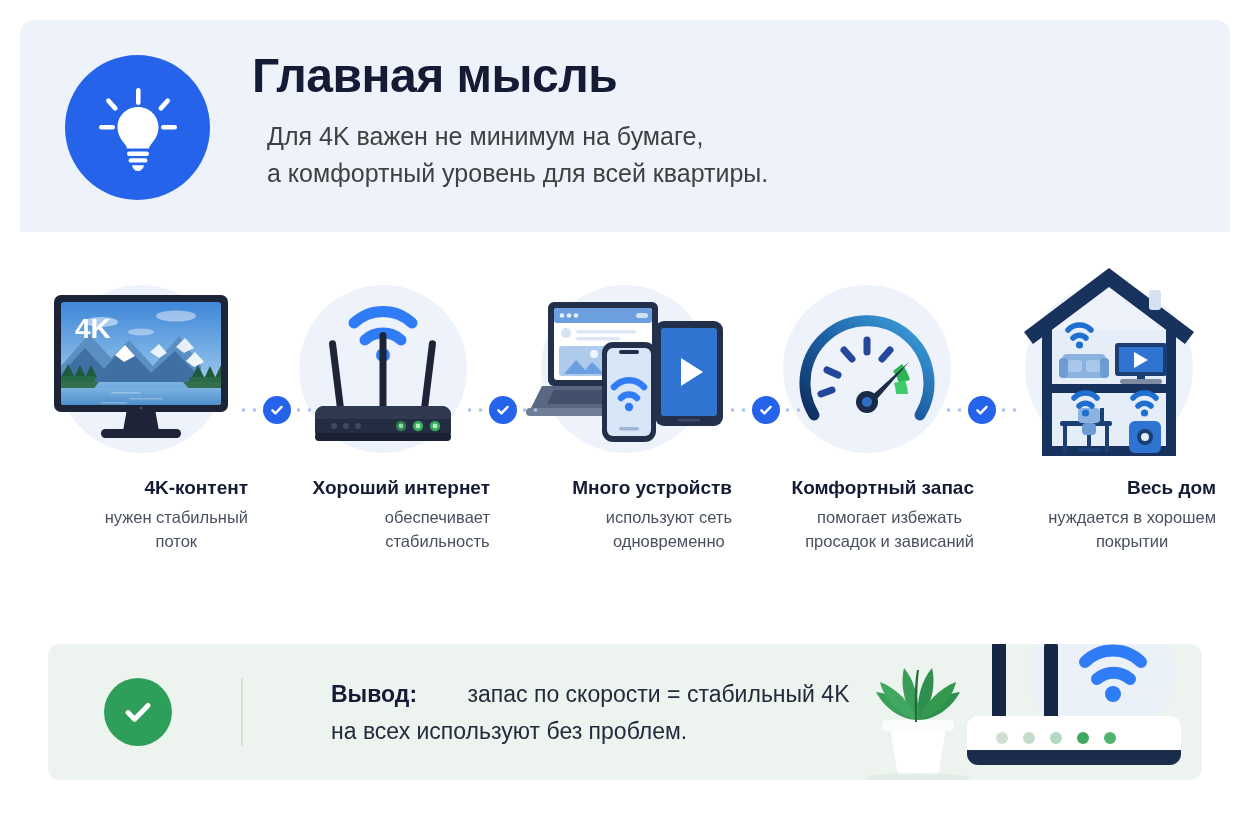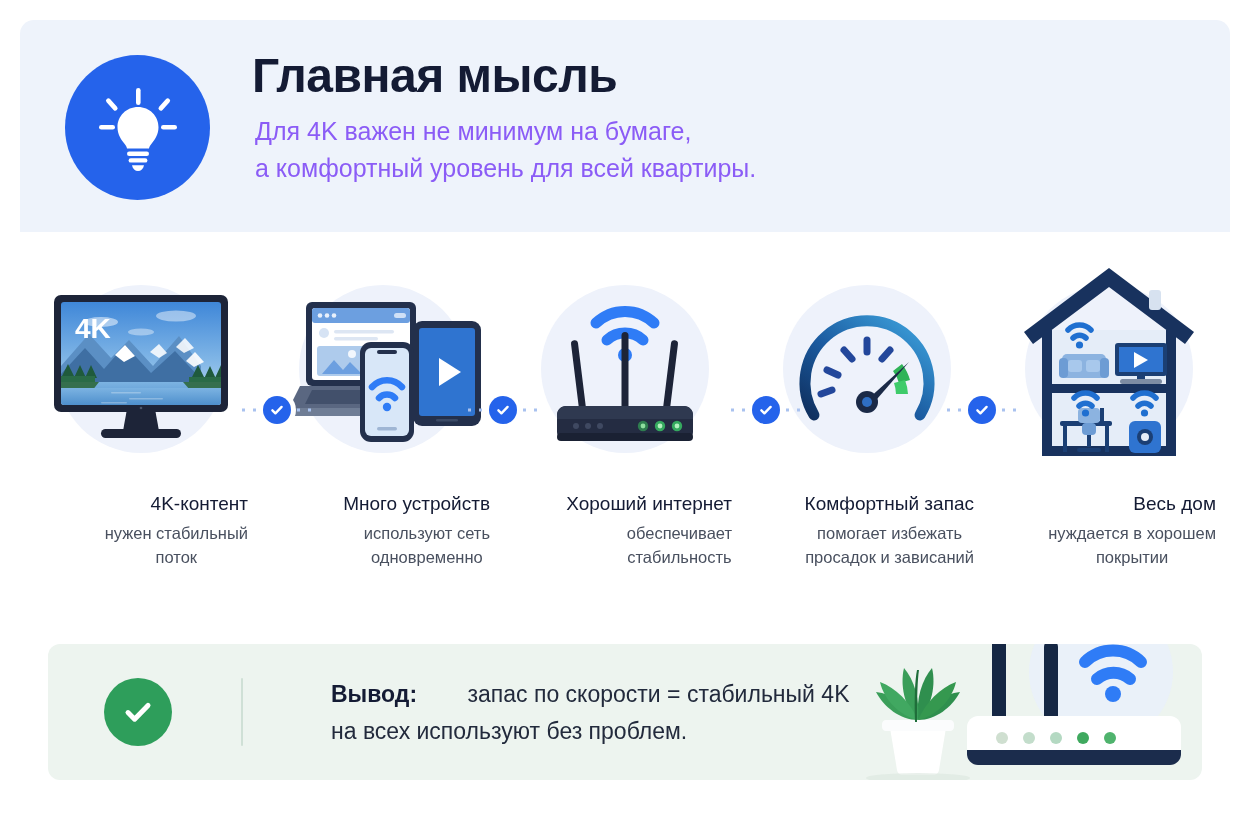--- a/index.html
+++ b/index.html
@@ -30,21 +30,21 @@
   }
   .bulb-badge svg{display:block;}
   .head-text{
     position:absolute;left:232px;top:28px;width:950px;
   }
   .head-title{
     font-size:48px;font-weight:bold;color:#141b34;
     letter-spacing:-0.5px;line-height:1.15;margin:0 0 10px 0;
   }
   .head-sub{
-    font-size:25px;color:#8b5cf6;line-height:1.48;margin:3px;
+    font-size:25px;color:#404040;line-height:1.48;margin:15px;
     font-weight:normal;
   }
   .head-sub span{display:block;}
 
   
   .body-area{
     position:absolute;left:20px;top:232px;width:1210px;height:581px;
     background:#ffffff;border-radius:0 0 14px 14px;
   }
 
@@ -62,21 +62,21 @@
     width:214px;height:214px;position:relative;
     display:flex;align-items:center;justify-content:center;
   }
   .art-circle{
     position:absolute;left:50%;top:50%;transform:translate(-50%,-50%);
     width:168px;height:168px;border-radius:50%;
     background:#eef2fb;
   }
   .step-art svg{position:relative;z-index:2;display:block;}
   .step-title{
-    margin-top:16px;font-size:19px;font-weight:normal;color:#141b34;
+    margin-top:0;font-size:19px;font-weight:bold;color:#141b34;
     text-align:center;line-height:1.25;
   }
   .step-desc{
     margin-top:6px;font-size:16.5px;color:#49505f;text-align:center;
     line-height:1.45;font-weight:normal;
   }
   .step-desc span{display:block;}
 
   
   .connector{
@@ -222,20 +222,62 @@
       <div class="step-title">4K-контент</div>
       <div class="step-desc">
         <span>нужен стабильный</span>
         <span>поток</span>
       </div>
     </div>
 
     <div class="step">
       <div class="step-art">
         <div class="art-circle"></div>
+        <svg width="190" height="175" viewBox="0 0 190 175" aria-hidden="true">
+
+          <g fill="none" stroke="#2f7cf6" stroke-linecap="round">
+            <path d="M66 41a42 42 0 0 1 58 0" stroke-width="11"></path>
+            <path d="M77 58a27 27 0 0 1 36 0" stroke-width="11"></path>
+          </g>
+          <circle cx="95" cy="73" r="7" fill="#2f7cf6"></circle>
+
+          <rect x="45" y="58" width="7" height="72" rx="3.5" fill="#1d2438" transform="rotate(-7 48.5 94)"></rect>
+          <rect x="91.5" y="50" width="7" height="80" rx="3.5" fill="#1d2438"></rect>
+          <rect x="137" y="58" width="7" height="72" rx="3.5" fill="#1d2438" transform="rotate(7 140.5 94)"></rect>
+
+          <path d="M36 124h118c5 0 9 4 9 9v17c0 5-4 9-9 9H36c-5 0-9-4-9-9v-17c0-5 4-9 9-9z" fill="#242c42"></path>
+          <path d="M36 124h118c5 0 9 4 9 9v4H27v-4c0-5 4-9 9-9z" fill="#2f3950"></path>
+          <rect x="27" y="151" width="136" height="8" rx="4" fill="#1a2133"></rect>
+
+          <g fill="#3f4961">
+            <circle cx="46" cy="144" r="3"></circle>
+              <circle cx="58" cy="144" r="3"></circle>
+              <circle cx="70" cy="144" r="3"></circle>
+          </g>
+
+          <g>
+            <circle cx="113" cy="144" r="5.2" fill="#2e7d4f"></circle>
+              <circle cx="113" cy="144" r="2.4" fill="#8ede9f"></circle>
+            <circle cx="130" cy="144" r="5.2" fill="#35a95f"></circle>
+              <circle cx="130" cy="144" r="2.4" fill="#b3f0bf"></circle>
+            <circle cx="147" cy="144" r="5.2" fill="#35a95f"></circle>
+              <circle cx="147" cy="144" r="2.4" fill="#b3f0bf"></circle>
+          </g>
+        </svg>
+      </div>
+      <div class="step-title">Хороший интернет</div>
+      <div class="step-desc">
+        <span>обеспечивает</span>
+        <span>стабильность</span>
+      </div>
+    </div>
+
+    <div class="step">
+      <div class="step-art">
+        <div class="art-circle"></div>
         <svg width="214" height="175" viewBox="0 0 214 175" aria-hidden="true">
 
           <rect x="30" y="20" width="110" height="84" rx="6" fill="#23304c"></rect>
           <rect x="36" y="26" width="98" height="72" rx="3" fill="#ffffff"></rect>
           <rect x="36" y="26" width="98" height="15" rx="3" fill="#6c9fe0"></rect>
           <g fill="#e8f0fb">
             <circle cx="44" cy="33.5" r="2.3"></circle>
               <circle cx="51" cy="33.5" r="2.3"></circle>
               <circle cx="58" cy="33.5" r="2.3"></circle>
           </g>
@@ -267,62 +309,20 @@
             <path d="M103 116a11 11 0 0 1 16 0" stroke-width="6.5"></path>
           </g>
           <circle cx="111" cy="125" r="4.2" fill="#2f7cf6"></circle>
           <rect x="101" y="145" width="20" height="3.4" rx="1.7" fill="#9fb6d4"></rect>
         </svg>
       </div>
       <div class="step-title">Много устройств</div>
       <div class="step-desc">
         <span>используют сеть</span>
         <span>одновременно</span>
-      </div>
-    </div>
-
-    <div class="step">
-      <div class="step-art">
-        <div class="art-circle"></div>
-        <svg width="190" height="175" viewBox="0 0 190 175" aria-hidden="true">
-
-          <g fill="none" stroke="#2f7cf6" stroke-linecap="round">
-            <path d="M66 41a42 42 0 0 1 58 0" stroke-width="11"></path>
-            <path d="M77 58a27 27 0 0 1 36 0" stroke-width="11"></path>
-          </g>
-          <circle cx="95" cy="73" r="7" fill="#2f7cf6"></circle>
-
-          <rect x="45" y="58" width="7" height="72" rx="3.5" fill="#1d2438" transform="rotate(-7 48.5 94)"></rect>
-          <rect x="91.5" y="50" width="7" height="80" rx="3.5" fill="#1d2438"></rect>
-          <rect x="137" y="58" width="7" height="72" rx="3.5" fill="#1d2438" transform="rotate(7 140.5 94)"></rect>
-
-          <path d="M36 124h118c5 0 9 4 9 9v17c0 5-4 9-9 9H36c-5 0-9-4-9-9v-17c0-5 4-9 9-9z" fill="#242c42"></path>
-          <path d="M36 124h118c5 0 9 4 9 9v4H27v-4c0-5 4-9 9-9z" fill="#2f3950"></path>
-          <rect x="27" y="151" width="136" height="8" rx="4" fill="#1a2133"></rect>
-
-          <g fill="#3f4961">
-            <circle cx="46" cy="144" r="3"></circle>
-              <circle cx="58" cy="144" r="3"></circle>
-              <circle cx="70" cy="144" r="3"></circle>
-          </g>
-
-          <g>
-            <circle cx="113" cy="144" r="5.2" fill="#2e7d4f"></circle>
-              <circle cx="113" cy="144" r="2.4" fill="#8ede9f"></circle>
-            <circle cx="130" cy="144" r="5.2" fill="#35a95f"></circle>
-              <circle cx="130" cy="144" r="2.4" fill="#b3f0bf"></circle>
-            <circle cx="147" cy="144" r="5.2" fill="#35a95f"></circle>
-              <circle cx="147" cy="144" r="2.4" fill="#b3f0bf"></circle>
-          </g>
-        </svg>
-      </div>
-      <div class="step-title">Хороший интернет</div>
-      <div class="step-desc">
-        <span>обеспечивает</span>
-        <span>стабильность</span>
       </div>
     </div>
 
     <div class="step">
       <div class="step-art">
         <div class="art-circle"></div>
         <svg width="180" height="175" viewBox="0 0 180 175" aria-hidden="true">
           <defs>
             <linearGradient id="gauge" x1="0" y1="1" x2="1" y2="0">
               <stop offset="0%" stop-color="#0f2f5e"></stop>

